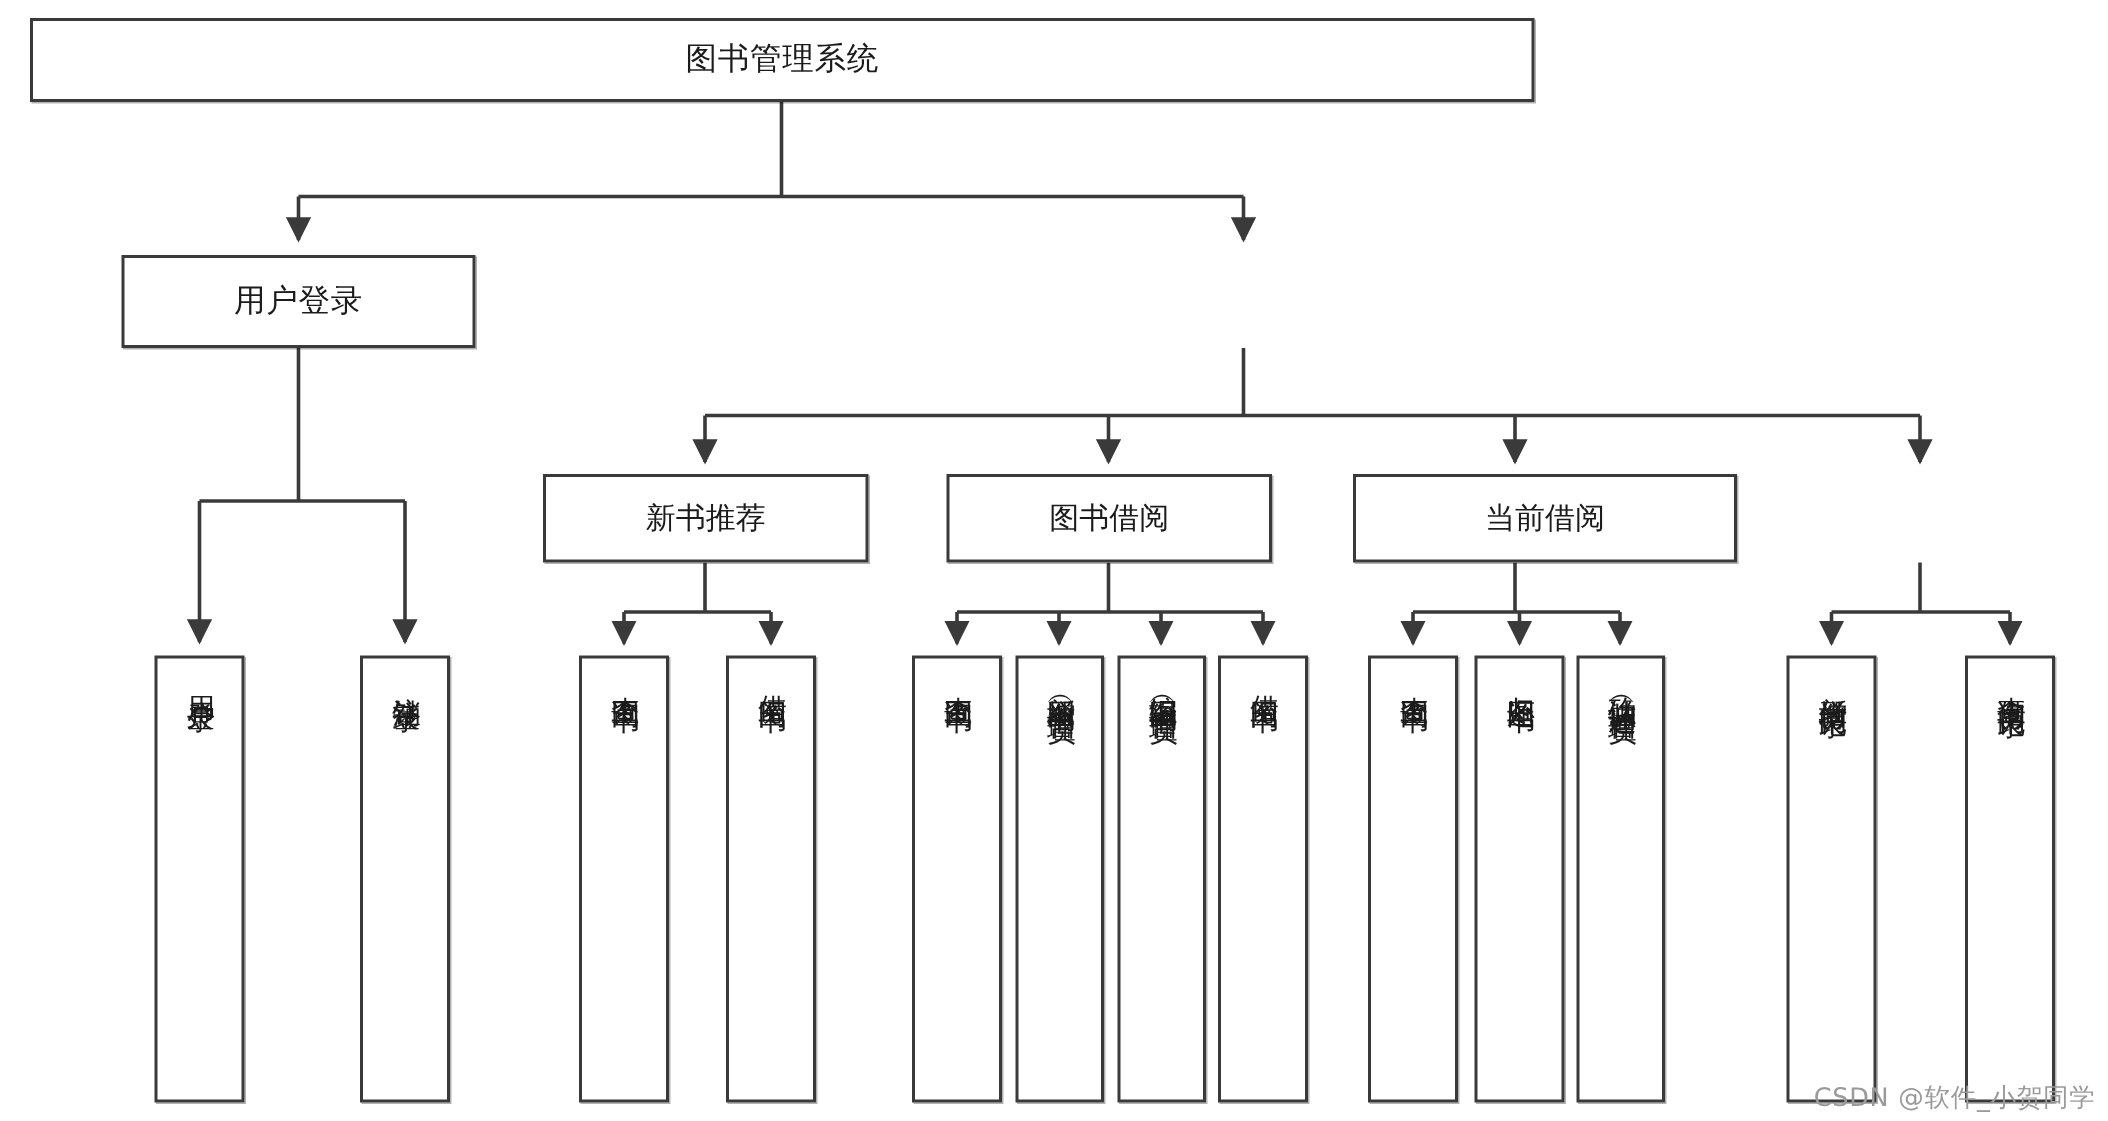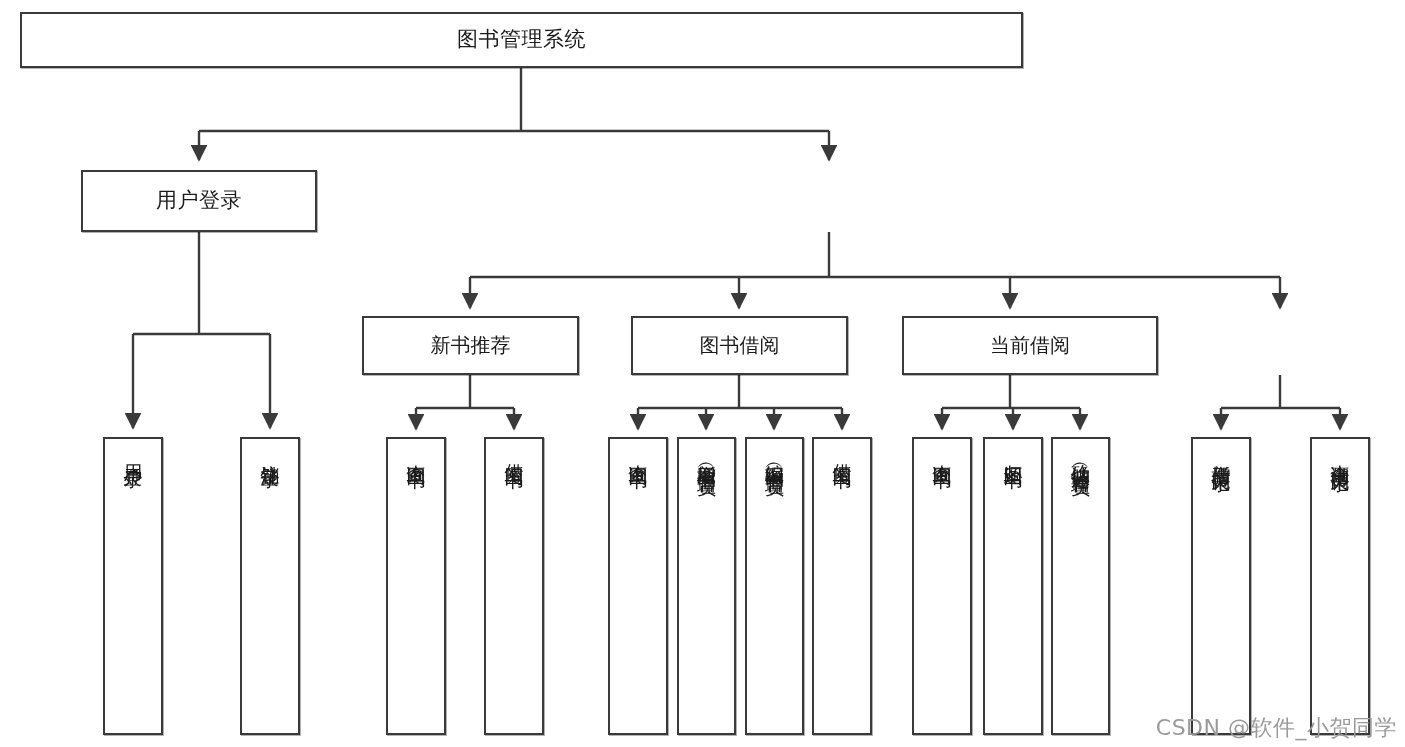--- a/index.html
+++ b/index.html
@@ -55,21 +55,21 @@
     writing-mode: vertical-rl;
     text-orientation: upright;
     letter-spacing: 2px;
     line-height: 1.05;
     white-space: nowrap;
   }
   #watermark {
     position: absolute;
     right: 8px;
     bottom: 4px;
-    font-size: 22px;
+    font-size: 17px;
     color: #9a9a9a;
     letter-spacing: 0.5px;
     white-space: nowrap;
     font-family: "DejaVu Sans", "Liberation Sans", sans-serif;
   }
 </style>
 </head>
 <body>
 
 <div id="canvas">

